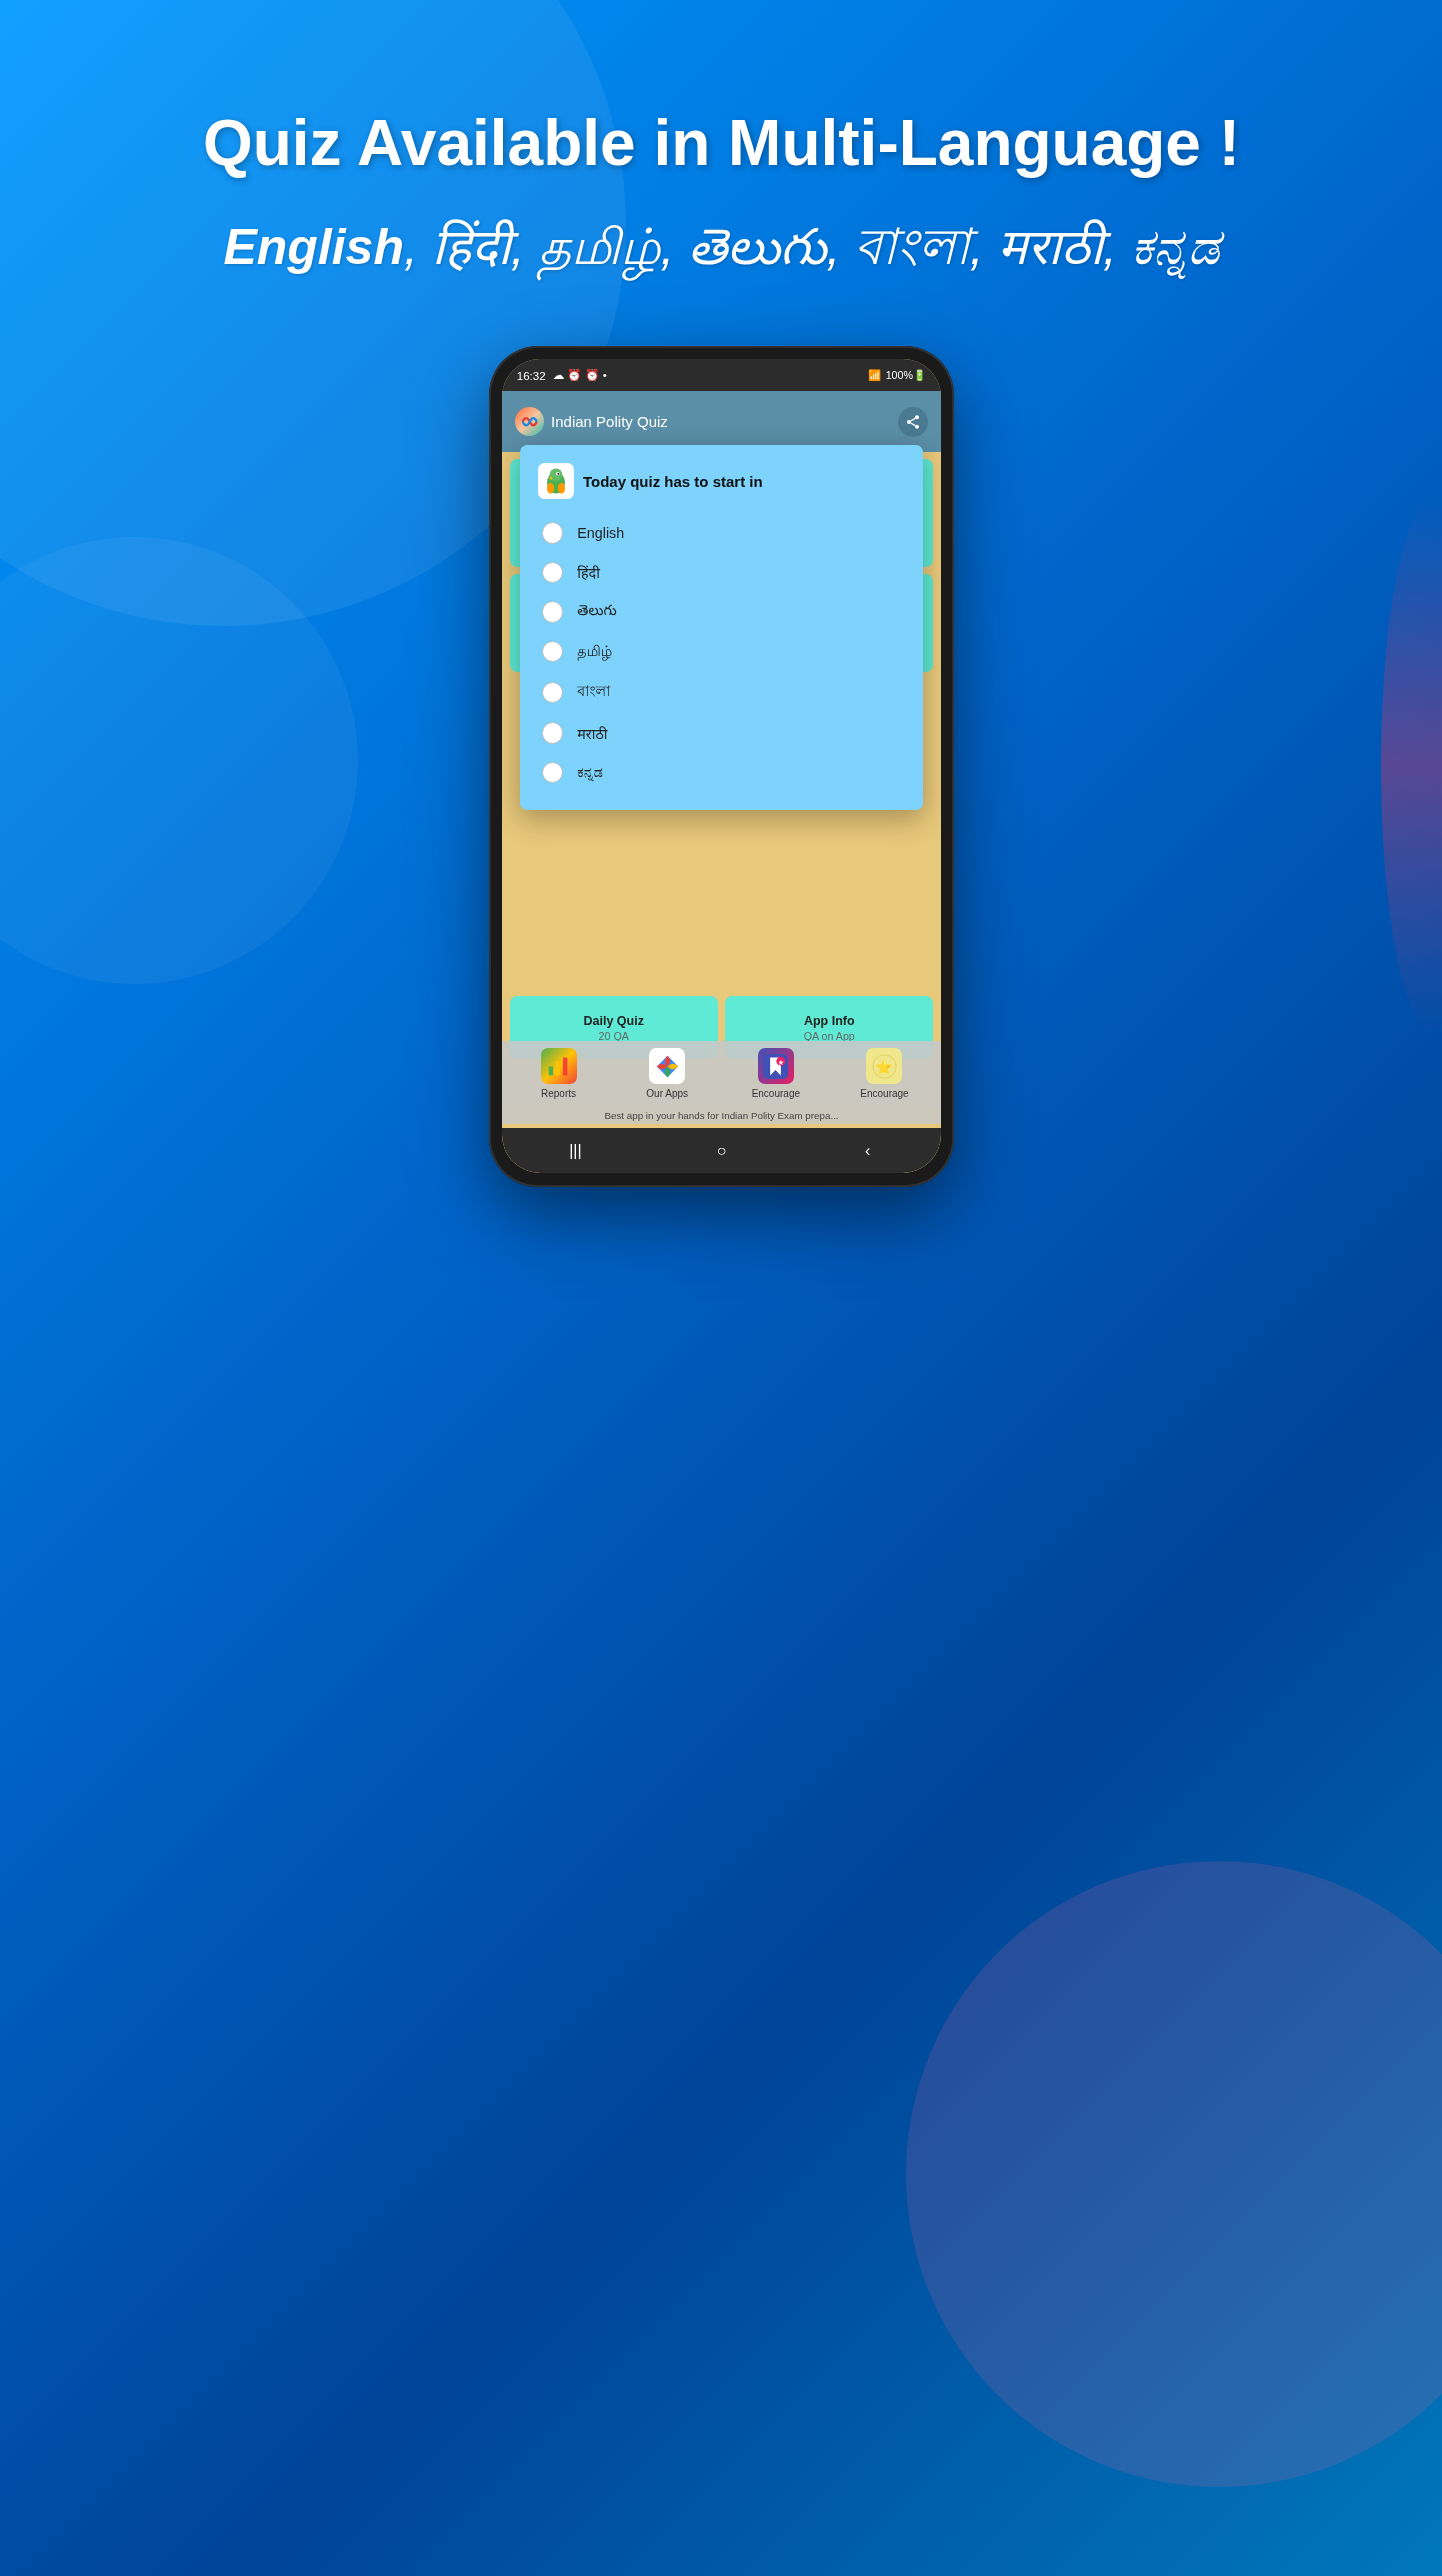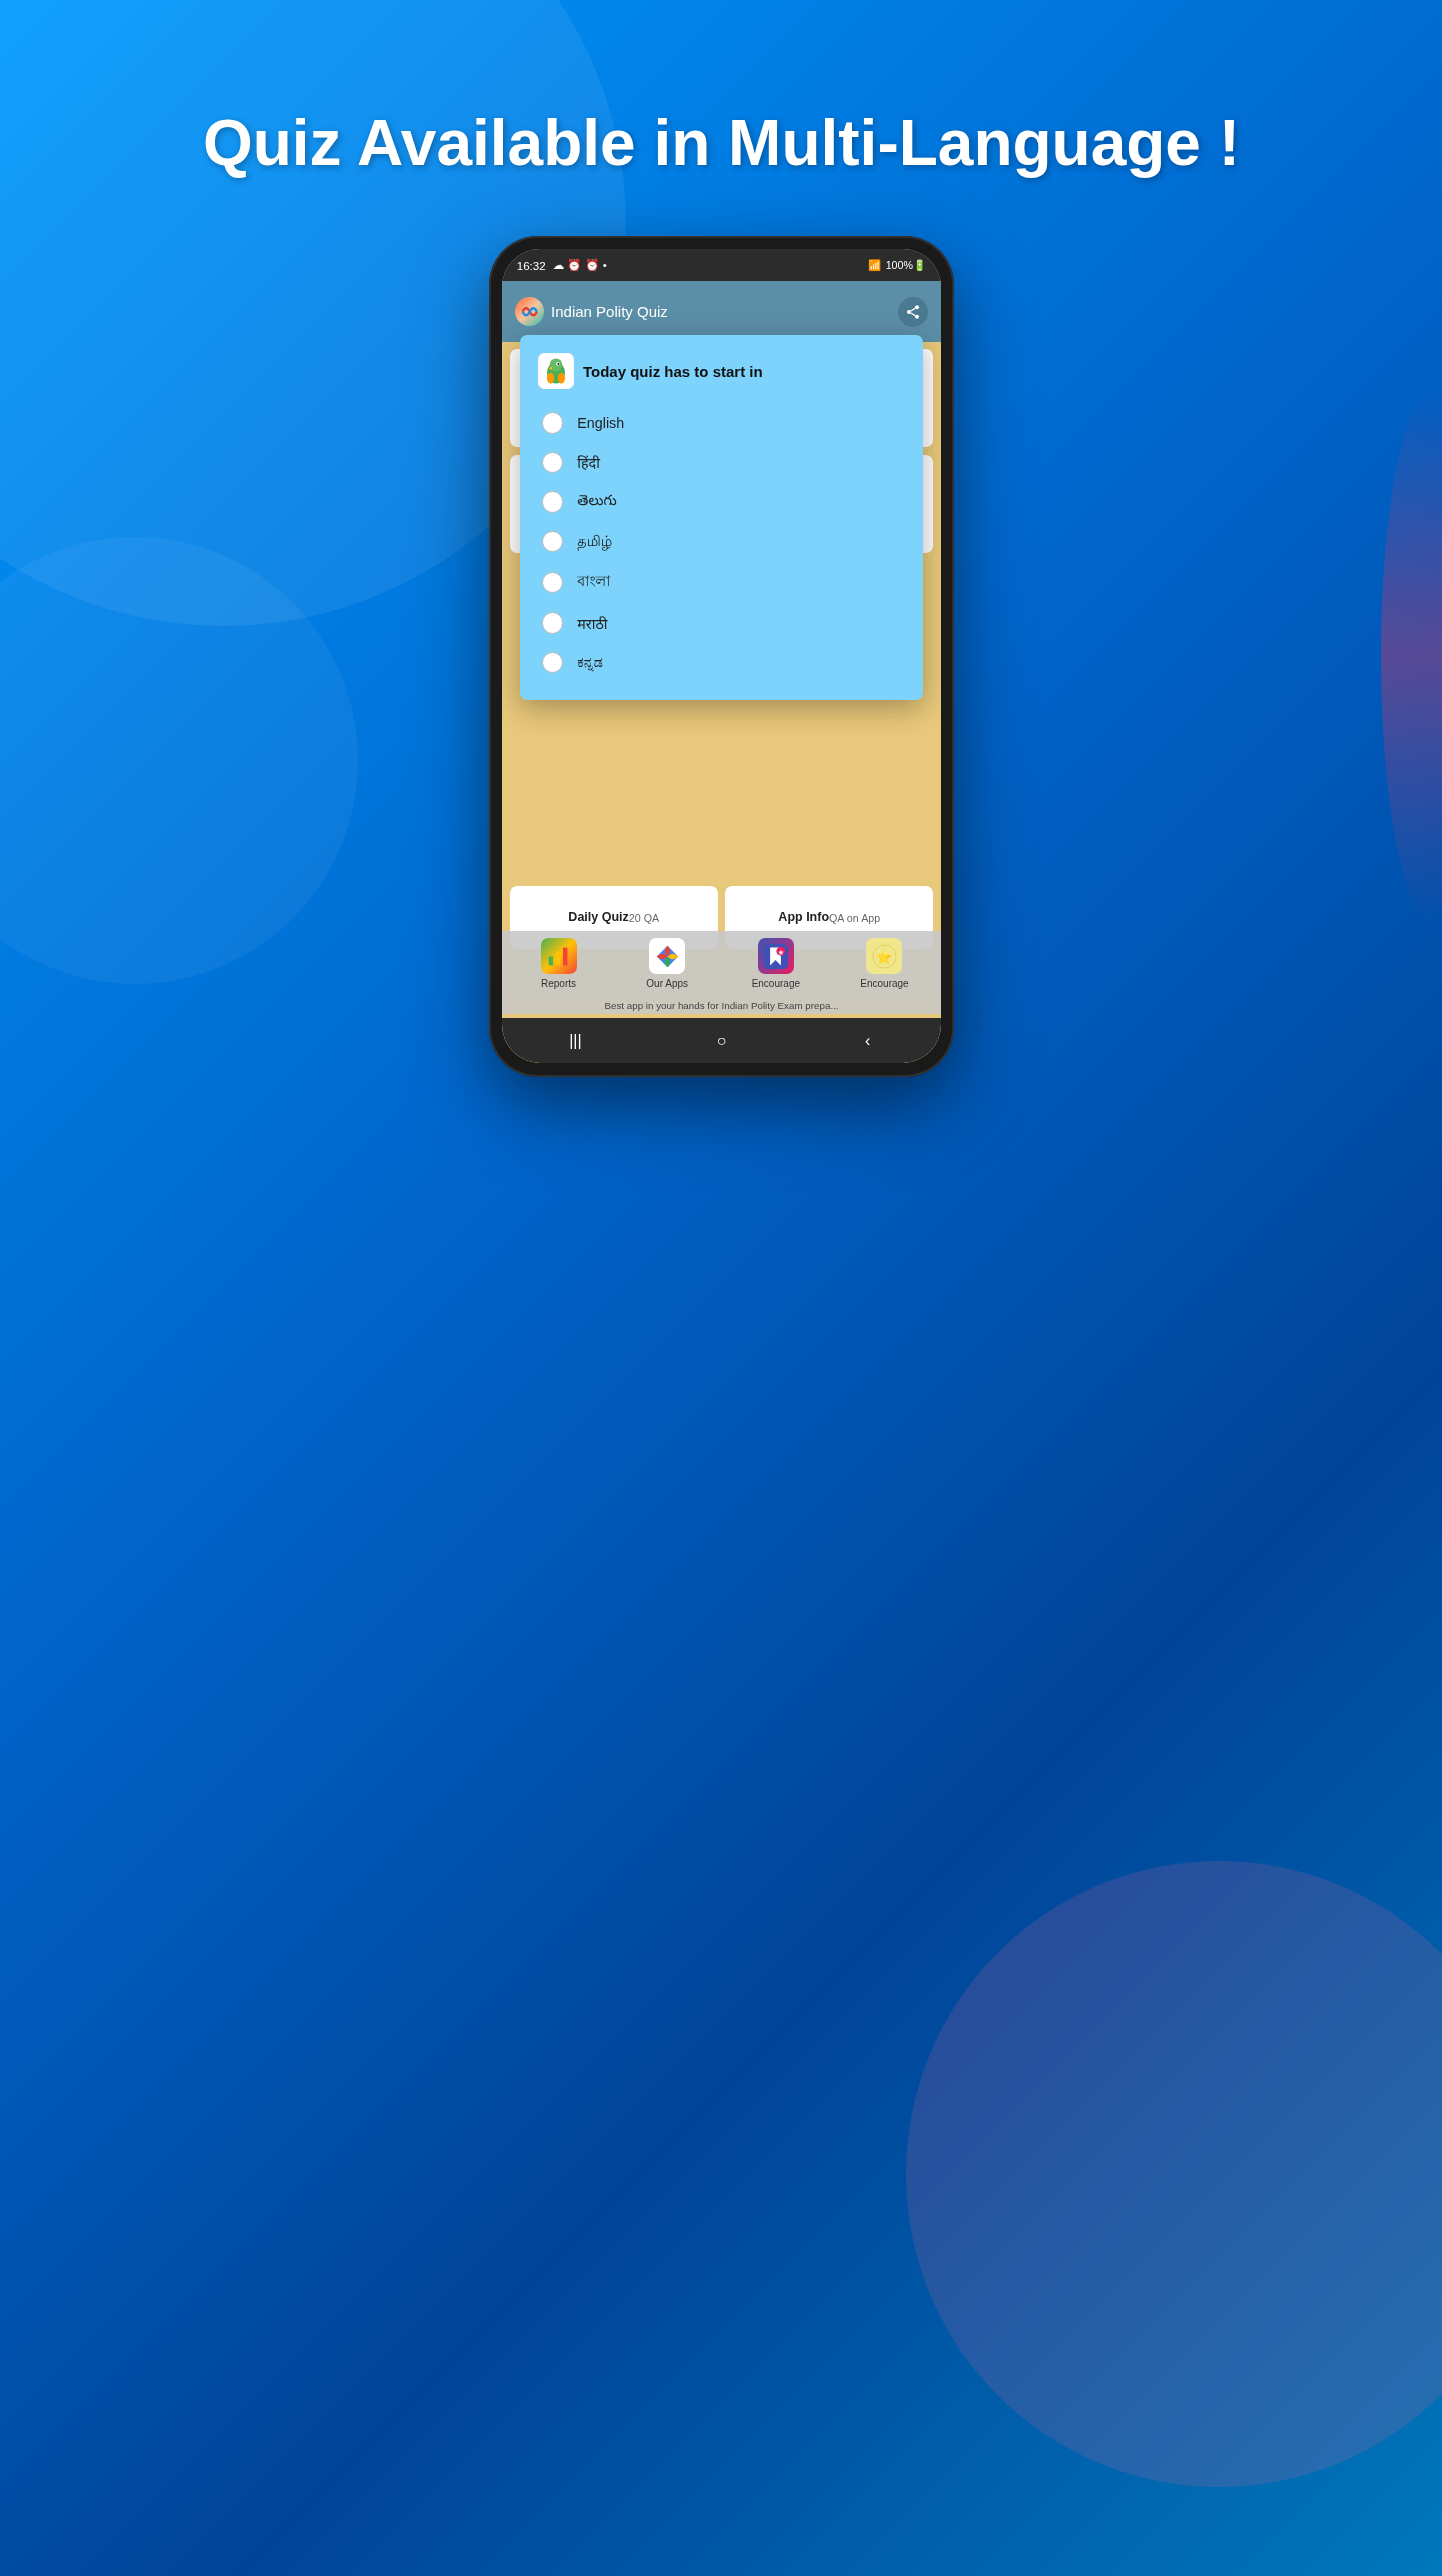--- a/index.html
+++ b/index.html
@@ -162,25 +162,25 @@
     
     .main-content {
       background: #e8c87a;
       padding: 7.2px;
       display: grid;
       grid-template-columns: 1fr 1fr;
       gap: 7.2px;
     }
 
     .quiz-card {
-      background: #ffffff;
+      background: #5eead4;
       border-radius: 7.2px;
       padding: 10.7px 7.2px;
       display: flex;
-      flex-direction: row;
+      flex-direction: column;
       align-items: center;
       text-align: center;
       min-height: 98px;
       justify-content: center;
     }
 
     .quiz-card-icon {
       font-size: 32px;
       margin-bottom: 5.4px;
     }
@@ -358,20 +358,23 @@
 <body>
 
 <div class="bg-decoration">
   <div class="bg-wave bg-wave-1"></div>
   <div class="bg-wave bg-wave-2"></div>
   <div class="bg-wave bg-wave-3"></div>
 </div>
 
 <div class="header-text">
   <div class="header-title">Quiz Available in Multi-Language !</div>
+  <div class="header-subtitle">
+    <span class="en">English</span><span>, हिंदी, தமிழ், తెలుగు, বাংলা, मराठी, ಕನ್ನಡ</span>
+  </div>
 </div>
 
 <div class="phone-container">
   <div class="phone-outer">
     <div class="phone-notch-bar"></div>
     <div class="phone-screen">
 
       <div class="status-bar">
         <div class="status-left">
           <span>16:32</span>

